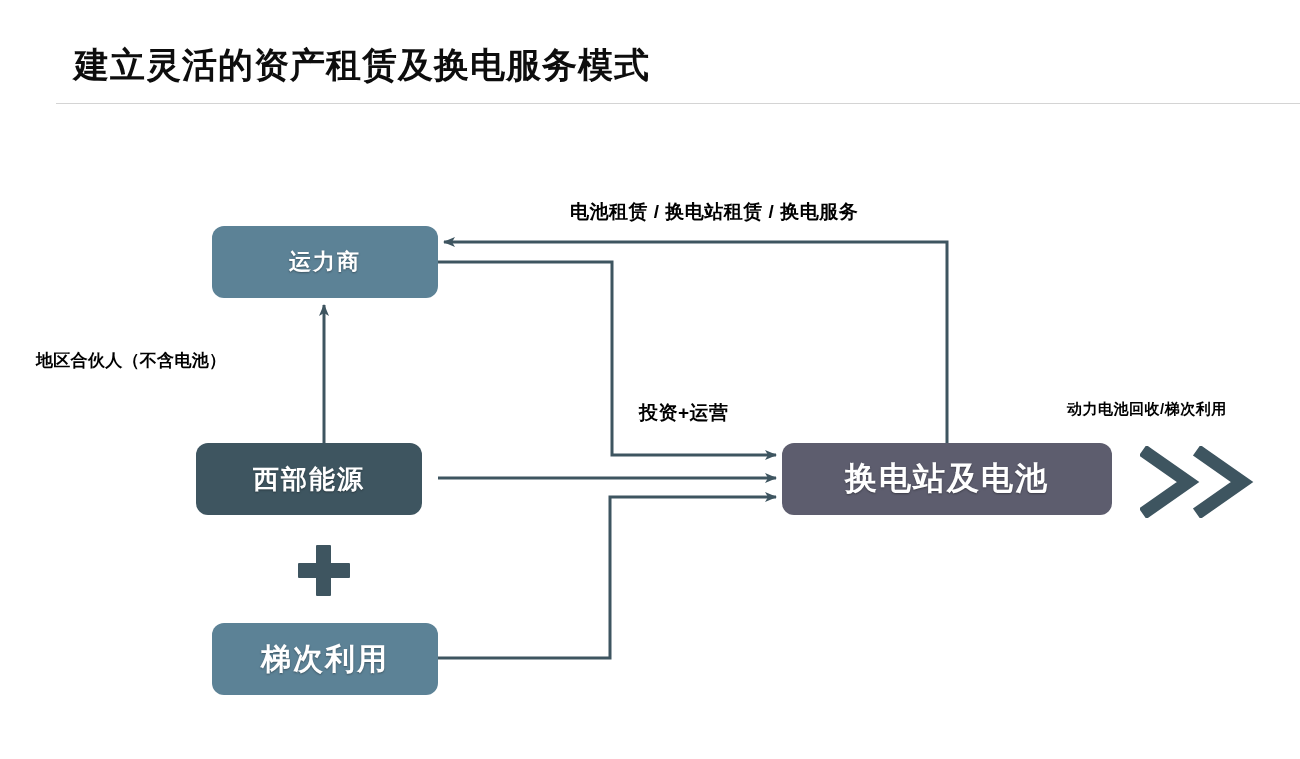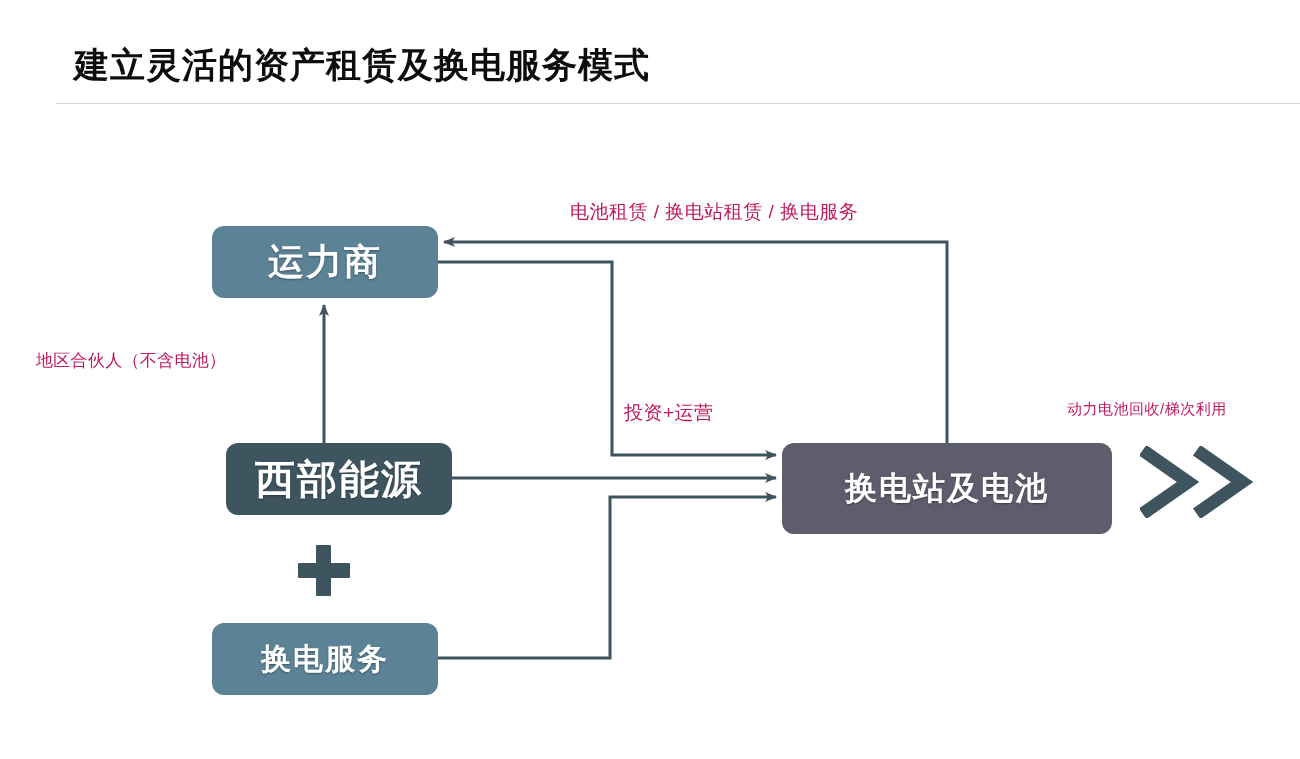--- a/index.html
+++ b/index.html
@@ -31,44 +31,44 @@
   .node{
     position:absolute;
     border-radius:12px;
     display:flex;align-items:center;justify-content:center;
     color:#ffffff;
     font-weight:bold;
     letter-spacing:2px;
     text-shadow:0 1px 2px rgba(0,0,0,.35);
     box-sizing:border-box;
   }
-  .node-carrier{left:180px;top:226px;width:226px;height:72px;background:#5c8296;font-size:36px;}
-  .node-energy {left:194px;top:443px;width:226px;height:72px;background:#3e5560;font-size:40px;}
+  .node-carrier{left:180px;top:226px;width:226px;height:72px;background:#5c8296;font-size:22px;}
+  .node-energy {left:164px;top:443px;width:226px;height:72px;background:#3e5560;font-size:26px;}
   .node-partner{left:180px;top:623px;width:226px;height:72px;background:#5c8296;font-size:30px;}
-  .node-station{left:750px;top:443px;width:330px;height:91px;background:#5d5d6e;font-size:32px;}
+  .node-station{left:750px;top:443px;width:330px;height:72px;background:#5d5d6e;font-size:32px;}
 
   
   .plus-mark{
     position:absolute;left:262px;top:540px;width:60px;height:60px;
   }
   .plus-mark span{position:absolute;background:#3e5560;border-radius:1px;}
   .plus-mark .bar-h{left:4px;top:23px;width:52px;height:15px;}
   .plus-mark .bar-v{left:22px;top:5px;width:15px;height:51px;}
 
   
   .edge-label{
     position:absolute;
-    color:#be185d;font-weight:normal;
+    color:#000000;font-weight:bold;
     white-space:nowrap;
     font-family:"Liberation Sans","DejaVu Sans",sans-serif;
   }
   .lbl-top     {left:538px;top:199px;font-size:19px;letter-spacing:.5px;}
   .lbl-left    {left:4px;  top:348px;font-size:17px;line-height:26px;letter-spacing:.3px;}
   .lbl-left .l2{display:block;}
-  .lbl-mid     {left:592px;top:400px;font-size:19px;letter-spacing:.5px;}
+  .lbl-mid     {left:607px;top:400px;font-size:19px;letter-spacing:.5px;}
   .lbl-right   {left:1035px;top:400px;font-size:15px;letter-spacing:.5px;}
 
   
   .chevrons{position:absolute;left:1108px;top:446px;width:120px;height:72px;}
 </style>
 </head>
 <body>
 
 <div id="stage">
 
@@ -92,21 +92,21 @@
       <path d="M406,478 L744,478" marker-end="url(#ah)"></path>
 
       <path d="M406,658 L578,658 L578,497 L744,497" marker-end="url(#ah)"></path>
     </g>
   </svg>
 
   <div class="node node-carrier">运力商</div>
 
   <div class="node node-energy">西部能源</div>
 
-  <div class="node node-partner">换电服务</div>
+  <div class="node node-partner">梯次利用</div>
 
   <div class="node node-station">换电站及电池</div>
 
   <div class="plus-mark">
     <span class="bar-h"></span>
     <span class="bar-v"></span>
   </div>
 
   <svg class="chevrons" viewBox="0 0 120 72" xmlns="http://www.w3.org/2000/svg">
     <g fill="none" stroke="#3e5560" stroke-width="13" stroke-linecap="square" stroke-linejoin="miter">

